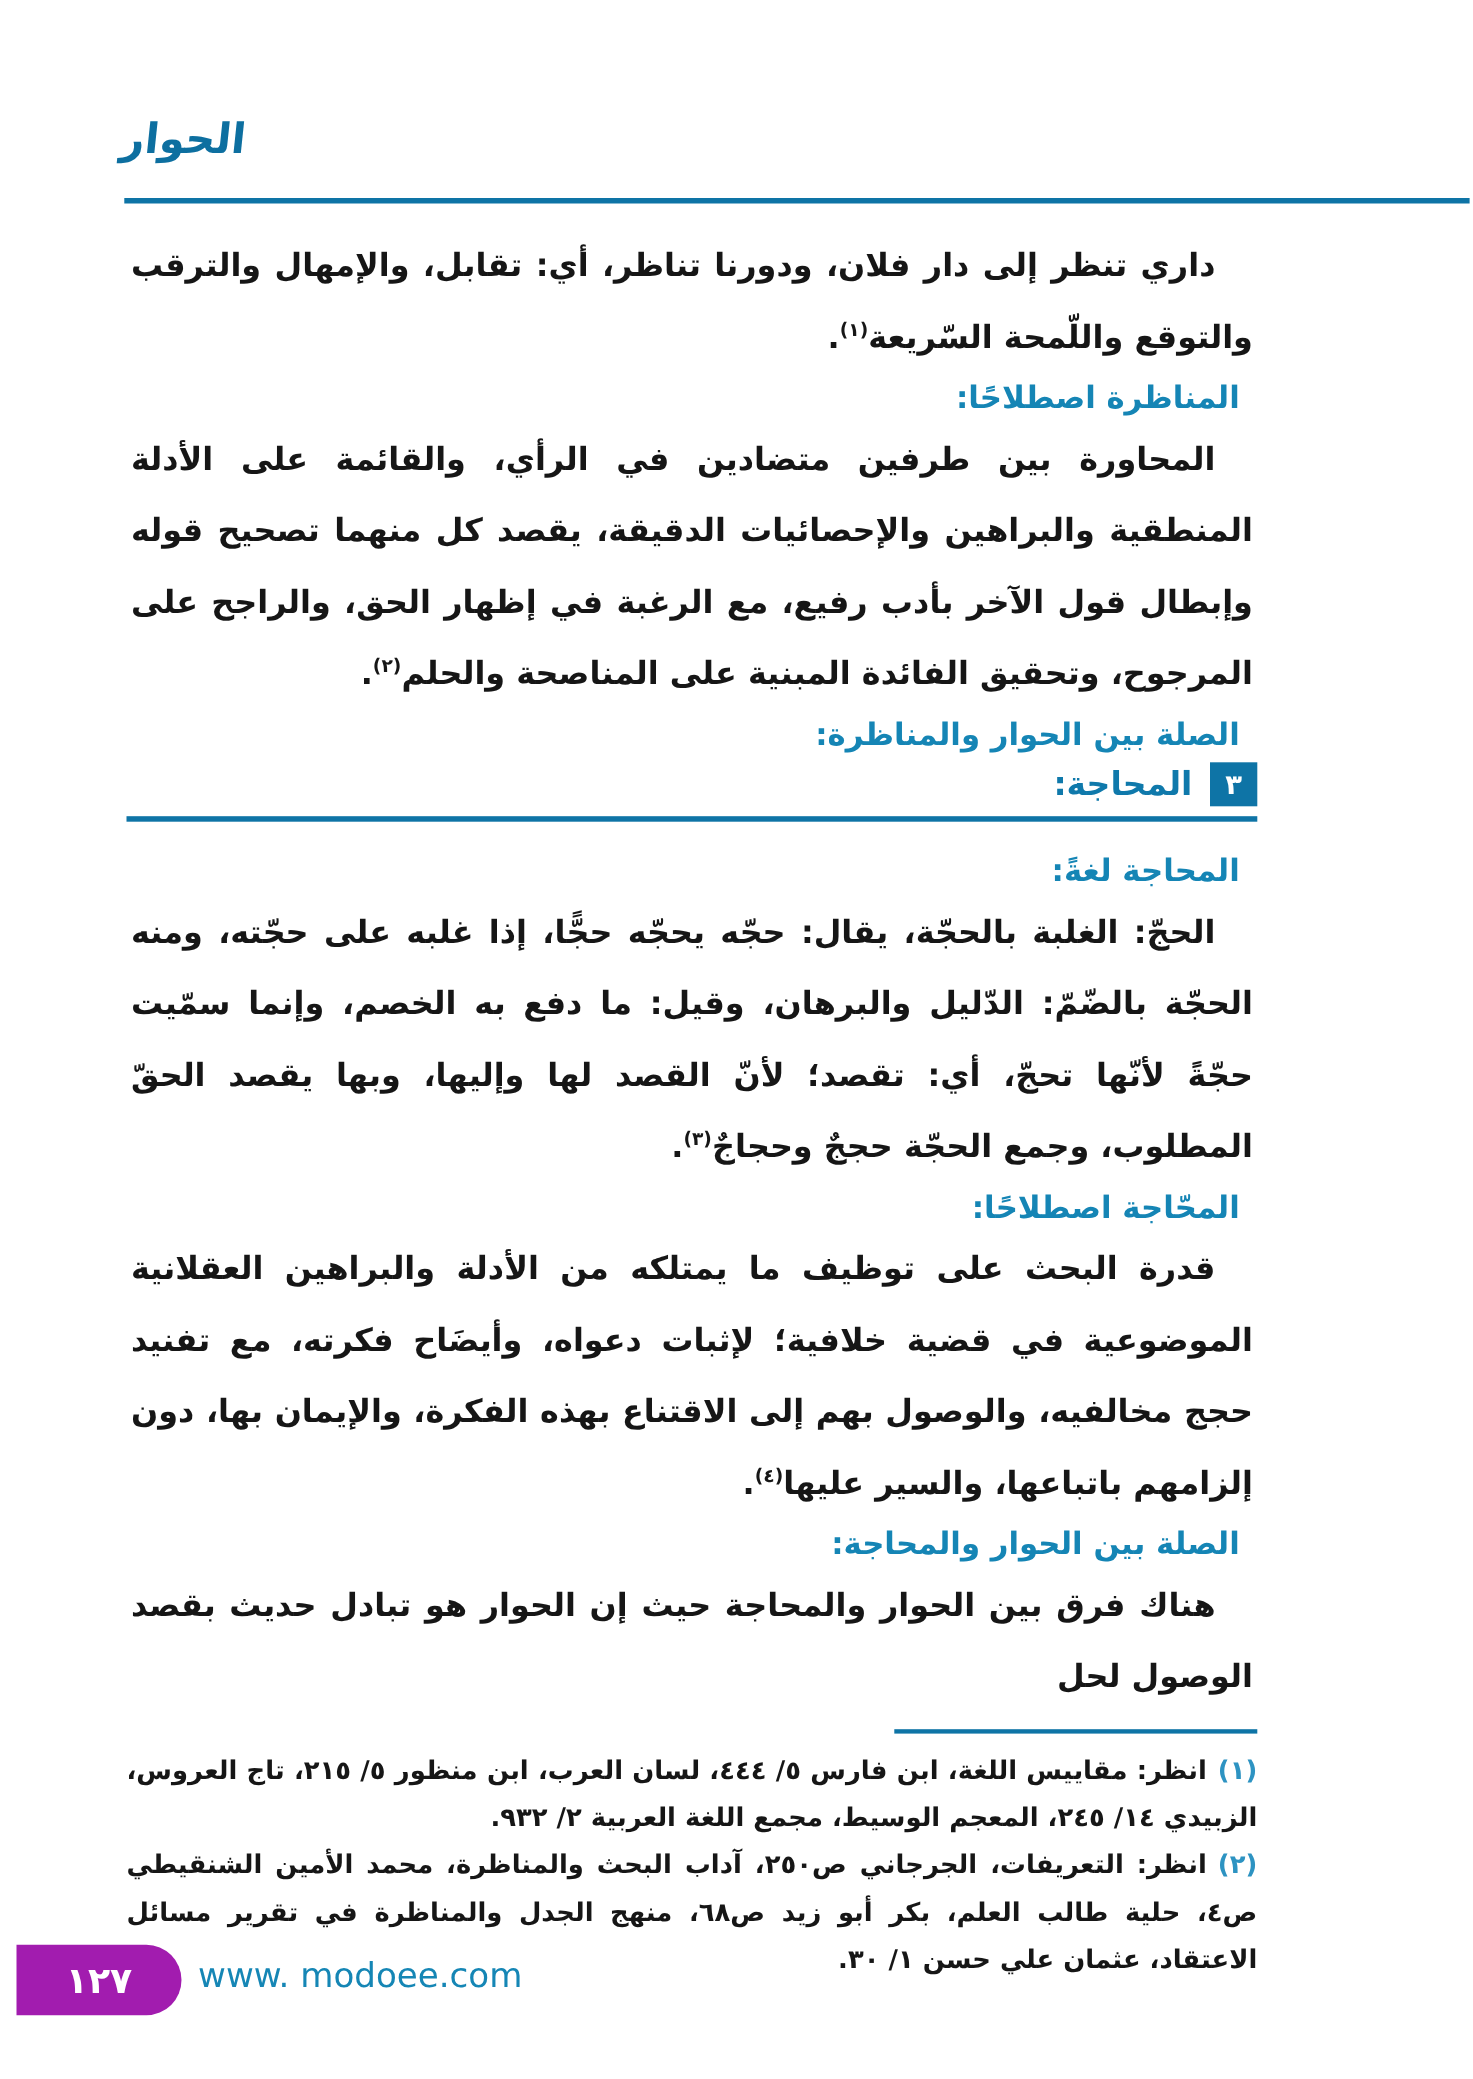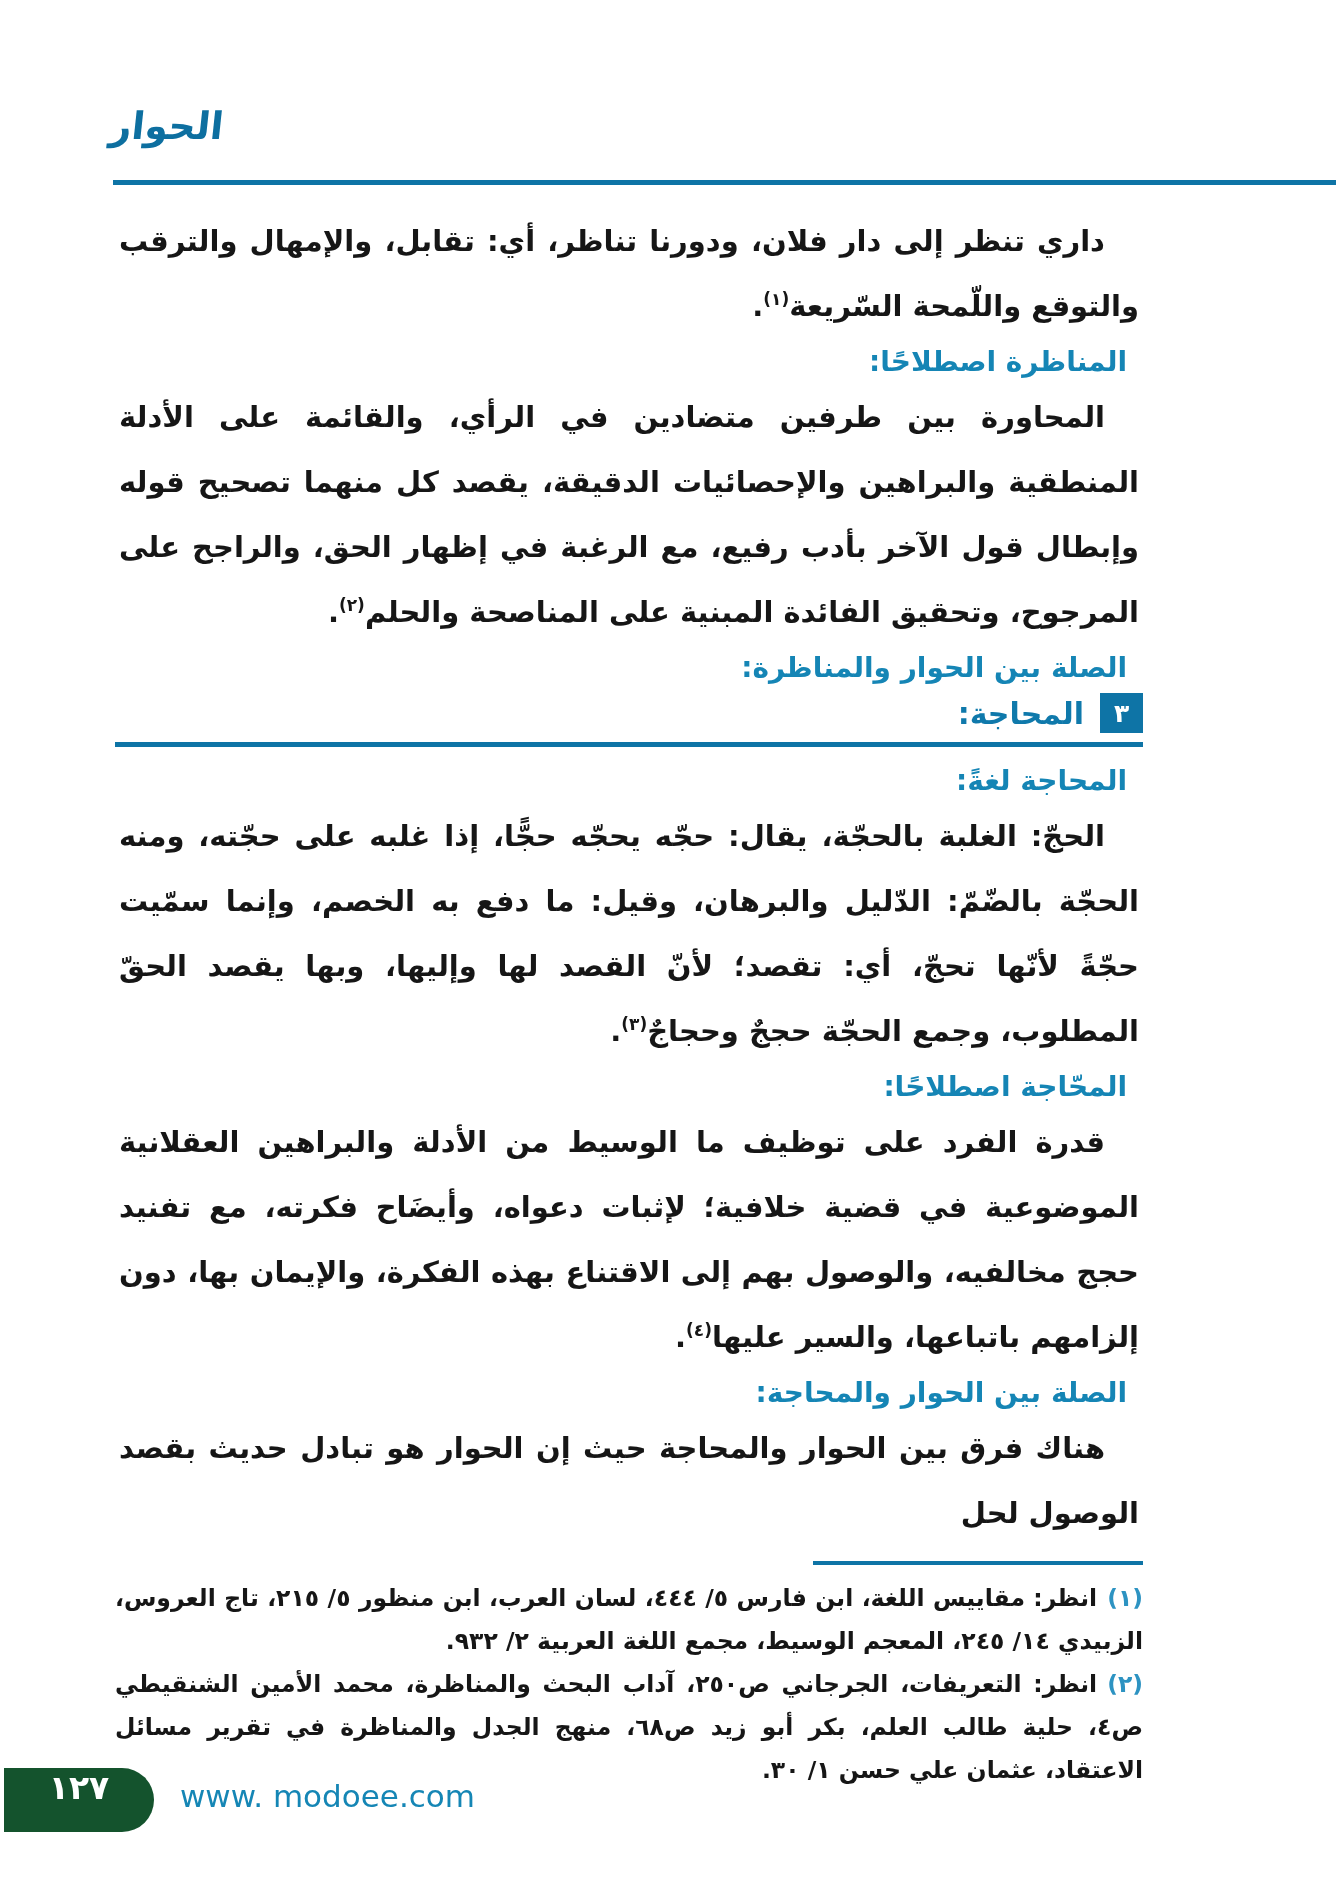--- a/index.html
+++ b/index.html
@@ -76,21 +76,21 @@
   .section-title{
     color:#0f79ab;
     font-size:30px;
     font-weight:bold;
   }
   .section-rule{
     height:5px;
     background:#0e74a6;
     margin-top:9px;
   }
-  .after-section{margin-top:15px;}
+  .after-section{margin-top:26px;}
   
   .fn-rule{
     width:330px;height:4px;
     background:#0e74a6;
     margin:15px 0 12px auto;  
   }
   .footnote{
     font-size:23.5px;
     font-weight:700;
     line-height:43px;
@@ -98,25 +98,25 @@
     margin:0;
   }
   .fn-num{
     color:#2d93c2;
     font-weight:bold;
     padding-left:10px;
   }
   
   .footer-pill{
     position:absolute;
-    left:4px;top:1768px;
+    left:15px;top:1768px;
     width:150px;height:64px;
-    background:#14532d;
+    background:#a21caf;
     border-radius:0 34px 34px 0;
-    display:flex;align-items:flex-start;justify-content:center;
+    display:flex;align-items:center;justify-content:center;
   }
   .footer-pagenum{
     color:#ffffff;
     font-size:33px;
     font-weight:bold;
   }
   .footer-url{
     position:absolute;
     left:180px;top:1778px;
     direction:ltr;
@@ -151,21 +151,21 @@
       <span class="section-title">المحاجة:</span>
     </div>
     <div class="section-rule"></div>
 
     <h2 class="teal-heading after-section">المحاجة لغةً:</h2>
 
     <p class="body"><span>الحجّ: الغلبة بالحجّة، يقال: حجّه يحجّه حجًّا، إذا غلبه على حجّته، ومنه الحجّة بالضّمّ: الدّليل والبرهان، وقيل: ما دفع به الخصم، وإنما سمّيت حجّةً لأنّها تحجّ، أي: تقصد؛ لأنّ القصد لها وإليها، وبها يقصد الحقّ المطلوب، وجمع الحجّة حججٌ وحجاجٌ</span><sup>(٣)</sup><span>.</span></p>
 
     <h2 class="teal-heading">المحّاجة اصطلاحًا:</h2>
 
-    <p class="body"><span>قدرة الفرد على توظيف ما الوسيط من الأدلة والبراهين العقلانية الموضوعية في قضية خلافية؛ لإثبات دعواه، وأيضَاح فكرته، مع تفنيد حجج مخالفيه، والوصول بهم إلى الاقتناع بهذه الفكرة، والإيمان بها، دون إلزامهم باتباعها، والسير عليها</span><sup>(٤)</sup><span>.</span></p>
+    <p class="body"><span>قدرة البحث على توظيف ما يمتلكه من الأدلة والبراهين العقلانية الموضوعية في قضية خلافية؛ لإثبات دعواه، وأيضَاح فكرته، مع تفنيد حجج مخالفيه، والوصول بهم إلى الاقتناع بهذه الفكرة، والإيمان بها، دون إلزامهم باتباعها، والسير عليها</span><sup>(٤)</sup><span>.</span></p>
 
     <h2 class="teal-heading">الصلة بين الحوار والمحاجة:</h2>
 
     <p class="body"><span>هناك فرق بين الحوار والمحاجة حيث إن الحوار هو تبادل حديث بقصد الوصول لحل</span></p>
 
     <div class="fn-rule"></div>
 
     <p class="footnote"><span class="fn-num">(١)</span><span>انظر: مقاييس اللغة، ابن فارس ٥/ ٤٤٤، لسان العرب، ابن منظور ٥/ ٢١٥، تاج العروس، الزبيدي ١٤/ ٢٤٥، المعجم الوسيط، مجمع اللغة العربية ٢/ ٩٣٢.</span></p>
 
     <p class="footnote"><span class="fn-num">(٢)</span><span>انظر: التعريفات، الجرجاني ص٢٥٠، آداب البحث والمناظرة، محمد الأمين الشنقيطي ص٤، حلية طالب العلم، بكر أبو زيد ص٦٨، منهج الجدل والمناظرة في تقرير مسائل الاعتقاد، عثمان علي حسن ١/ ٣٠.</span></p>

